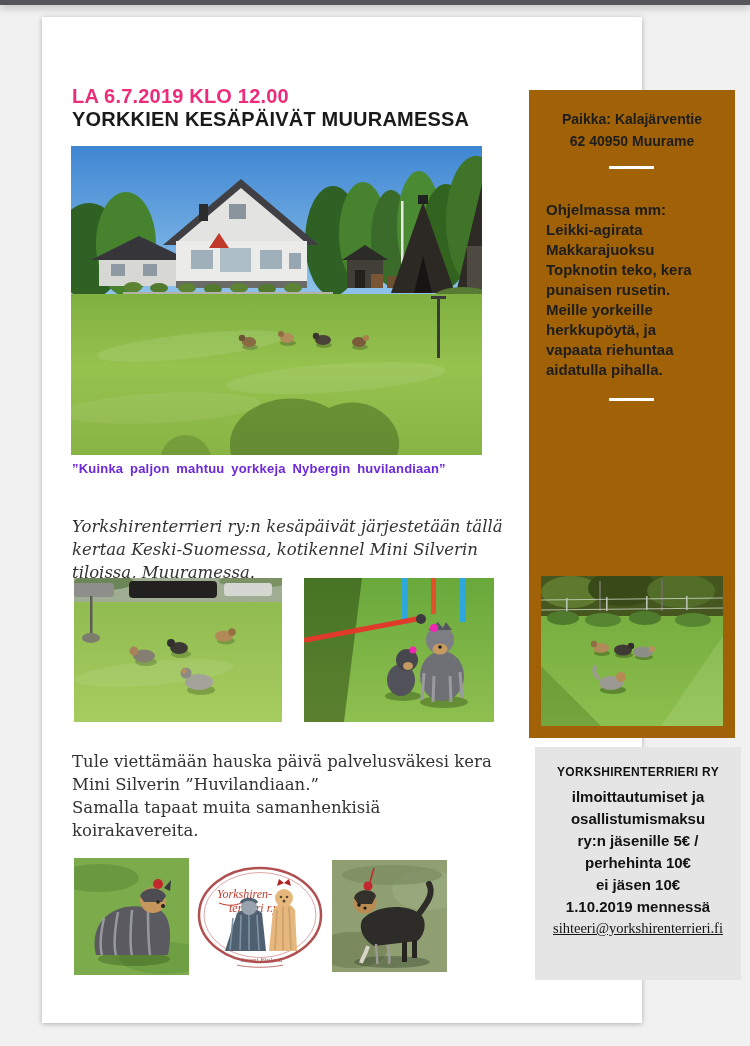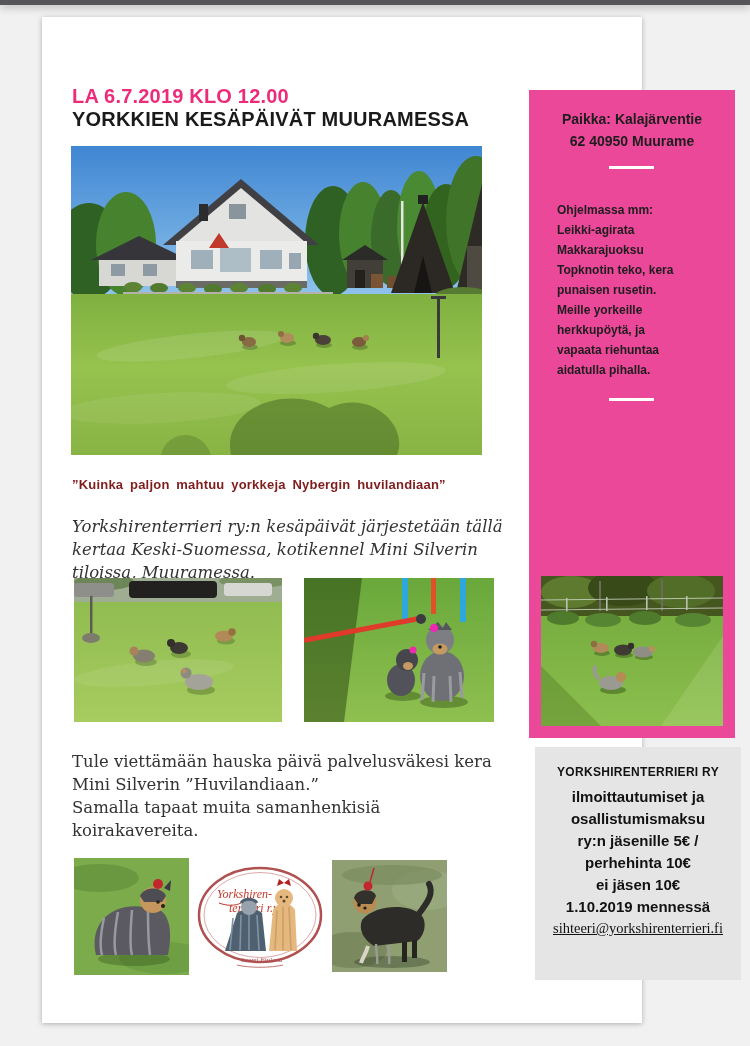--- a/index.html
+++ b/index.html
@@ -26,49 +26,49 @@
     font-size:20px; font-weight:bold; color:#EC2C7B; letter-spacing:.2px;
   }
   .heading-title {
     left:30px; top:91px; margin:0;
     font-size:20px; font-weight:bold; color:#1a1a1a; letter-spacing:.2px;
   }
   .photo { overflow:hidden; }
   .photo svg { display:block; width:100%; height:100%; }
   .main-photo { left:29px; top:129px; width:411px; height:309px; }
   .caption {
-    left:30px; top:460px; width:460px;
-    font-size:13px; font-weight:bold; color:#7f1d1d;
+    left:30px; top:444px; width:460px;
+    font-size:13px; font-weight:bold; color:#6d28d9;
     letter-spacing:.2px; word-spacing:3px;
   }
   .serif-block {
     font-family:"DejaVu Serif", serif;
     font-size:16.5px; line-height:23px; color:#333;
     white-space:pre-line;
   }
   .intro { left:30px; top:481px; width:460px;font-style:italic; }
   .photo-left  { left:32px;  top:561px; width:208px; height:144px; }
   .photo-right { left:262px; top:561px; width:190px; height:144px; }
   .invite { left:30px; top:716px; width:460px; }
   .bottom-1 { left:32px;  top:841px; width:115px; height:117px; }
   .logo-box { left:147px; top:841px; width:143px; height:117px; background:#8b5cf6; }
   .logo-box svg { display:block; width:100%; height:100%; }
   .bottom-3 { left:290px; top:843px; width:115px; height:112px; }
 
-  .green-box { left:487px; top:73px; width:206px; height:648px; background:#ec4899;text-decoration:underline; }
+  .green-box { left:487px; top:73px; width:206px; height:648px; background:#a16207;text-decoration:underline; }
   .green-box .loc {
     top:18px; left:0; width:100%; text-align:center;
     font-weight:bold; font-size:14px; line-height:22px; color:#1d1d1d;
     white-space:pre-line;
   }
   .divider { width:45px; height:3px; background:#fff; left:80px; }
   .d1 { top:76px; } .d2 { top:308px; }
   .green-box .prog, .green-box .serv {
-    left:28px; width:185px;
-    font-weight:bold; font-size:12px; line-height:20px; color:#1d1d1d;
+    left:17px; width:185px;
+    font-weight:bold; font-size:15px; line-height:20px; color:#1d1d1d;
     white-space:pre-line;
   }
   .green-box .prog { top:110px; }
   .green-box .serv { top:346px; }
   .green-photo { left:12px; top:486px; width:182px; height:150px; }
 
   .pink-box { left:493px; top:730px; width:206px; height:233px; background:#e5e5e5; }
   .pink-box .club {
     top:18px; left:0; width:100%; text-align:center;
     font-size:12px; font-weight:bold; color:#121212; letter-spacing:.3px;

